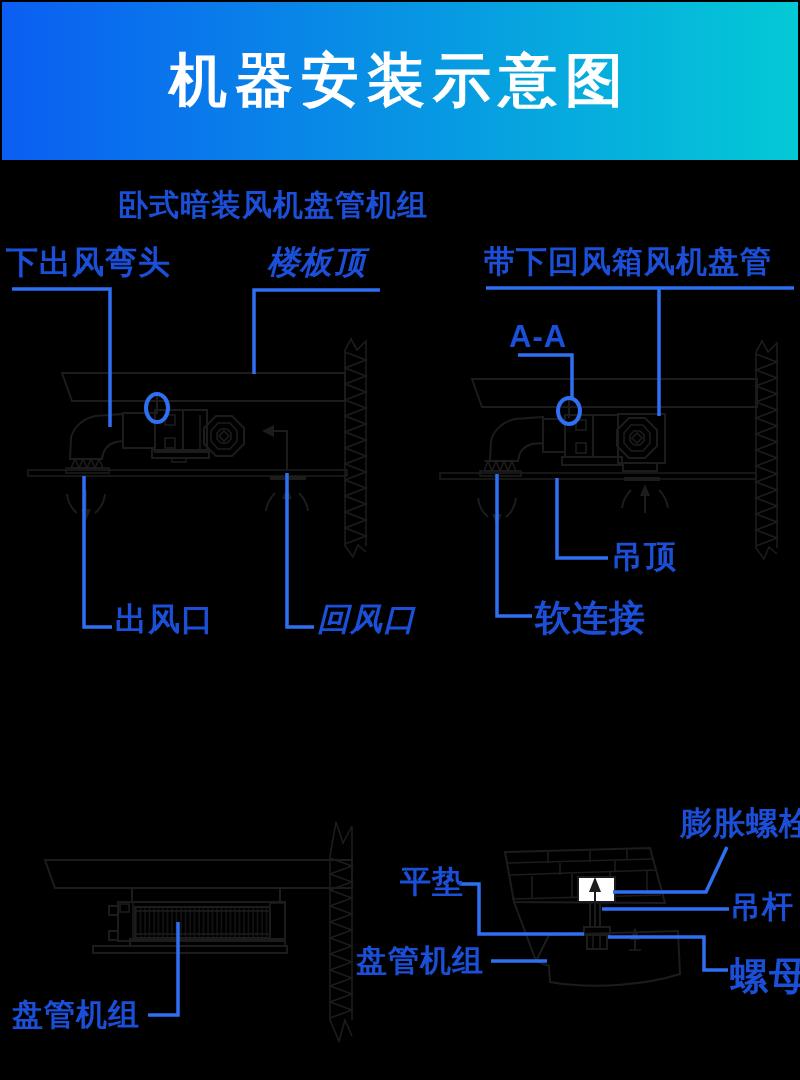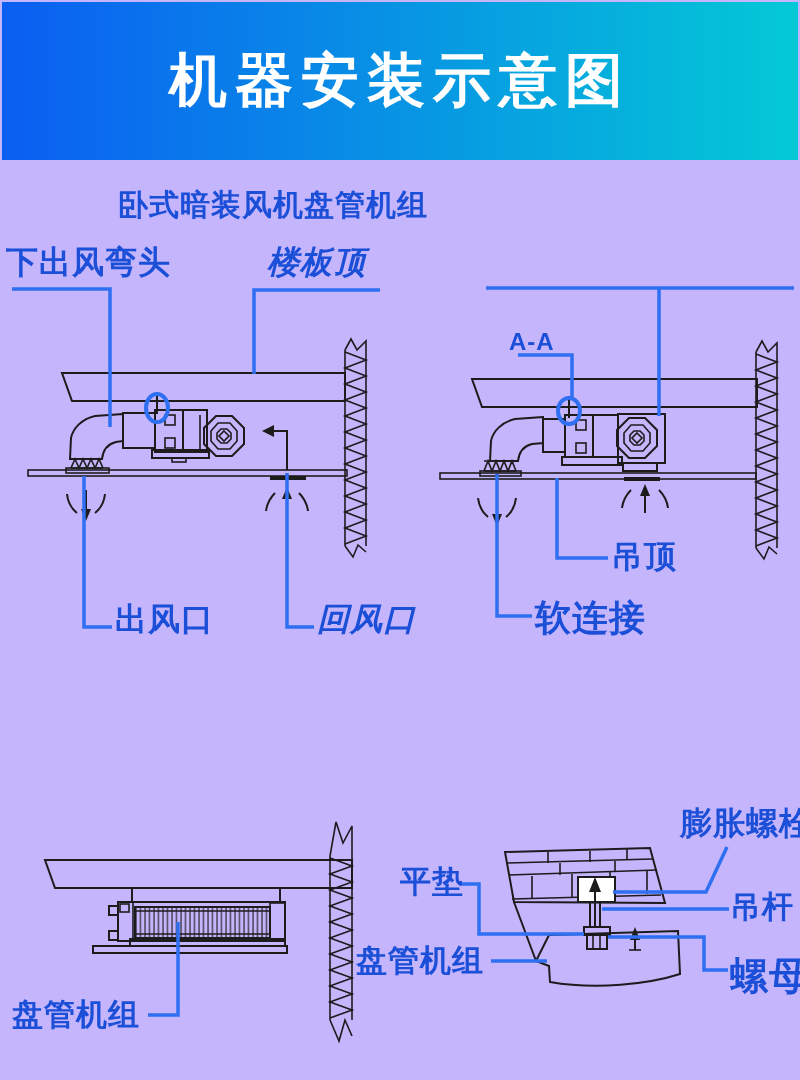--- a/index.html
+++ b/index.html
@@ -1,20 +1,20 @@
 <!DOCTYPE html>
 <html style="--g1: #0b5ef2; --g2: #04c9d6; --label-blue: #1b4fd8; --leader-blue: #2f6ff2; --line-black: #1c1c1c;"><head>
 <meta charset="utf-8">
 <style>
   :root{
     --g1:#0b5ef2; --g2:#04c9d6;
     --label-blue:#1b4fd8; --leader-blue:#2f6ff2; --line-black:#1c1c1c;
   }
   html,body{margin:0;padding:0;background:#fff;}
-  .page{position:relative;width:800px;height:1080px;background:#c4b5fd;overflow:hidden;
+  .page{position:relative;width:800px;height:1080px;background:#000000;overflow:hidden;
         font-family:"Liberation Sans","DejaVu Sans",sans-serif;}
   .banner{position:absolute;left:2px;top:2px;width:796px;height:158px;
           background:linear-gradient(90deg,var(--g1),var(--g2));
           display:flex;align-items:center;justify-content:center;}
   .banner-title{color:#ffffff;font-size:58px;font-weight:900;letter-spacing:8px;}
   .art{position:absolute;left:0;top:0;width:800px;height:1080px;z-index:1;}
   .lbl{position:absolute;z-index:2;color:var(--label-blue);font-weight:900;
        white-space:nowrap;line-height:1.05;letter-spacing:1px;}
   .bk{stroke:var(--line-black);fill:none;stroke-width:2;}
   .bkt{stroke:var(--line-black);fill:none;stroke-width:1.6;}
@@ -221,21 +221,22 @@
       <path class="bl" d="M608,937 H704 V970 H728"></path>
       <path class="bl" d="M491,961 H547"></path>
       <ellipse class="blc" cx="157" cy="408" rx="11" ry="14"></ellipse>
       <ellipse class="blc" cx="569" cy="411" rx="11" ry="13"></ellipse>
     </g>
   </svg>
 
   <div class="lbl" style="left:118px;top:189px;font-size:30px;">卧式暗装风机盘管机组</div>
   <div class="lbl" style="left:6px;top:246px;font-size:32px;">下出风弯头</div>
   <div class="lbl" style="left:267px;top:246px;font-size:32px;font-style:italic;">楼板顶</div>
-  <div class="lbl" style="left:509px;top:321px;font-size:24px;margin-top:8px;">A-A</div>
+  <div class="lbl" style="left:484px;top:246px;font-size:31px;">带下回风箱风机盘管</div>
+  <div class="lbl" style="left:509px;top:321px;font-size:31px;">A-A</div>
   <div class="lbl" style="left:115px;top:603px;font-size:32px;">出风口</div>
   <div class="lbl" style="left:317px;top:603px;font-size:32px;font-style:italic;">回风口</div>
   <div class="lbl" style="left:611px;top:540px;font-size:32px;">吊顶</div>
   <div class="lbl" style="left:535px;top:599px;font-size:36px;">软连接</div>
   <div class="lbl" style="left:12px;top:999px;font-size:31px;">盘管机组</div>
   <div class="lbl" style="left:680px;top:807px;font-size:32px;">膨胀螺栓</div>
   <div class="lbl" style="left:400px;top:866px;font-size:31px;">平垫</div>
   <div class="lbl" style="left:730px;top:891px;font-size:31px;">吊杆</div>
   <div class="lbl" style="left:356px;top:945px;font-size:31px;">盘管机组</div>
   <div class="lbl" style="left:730px;top:957px;font-size:38px;">螺母</div>

